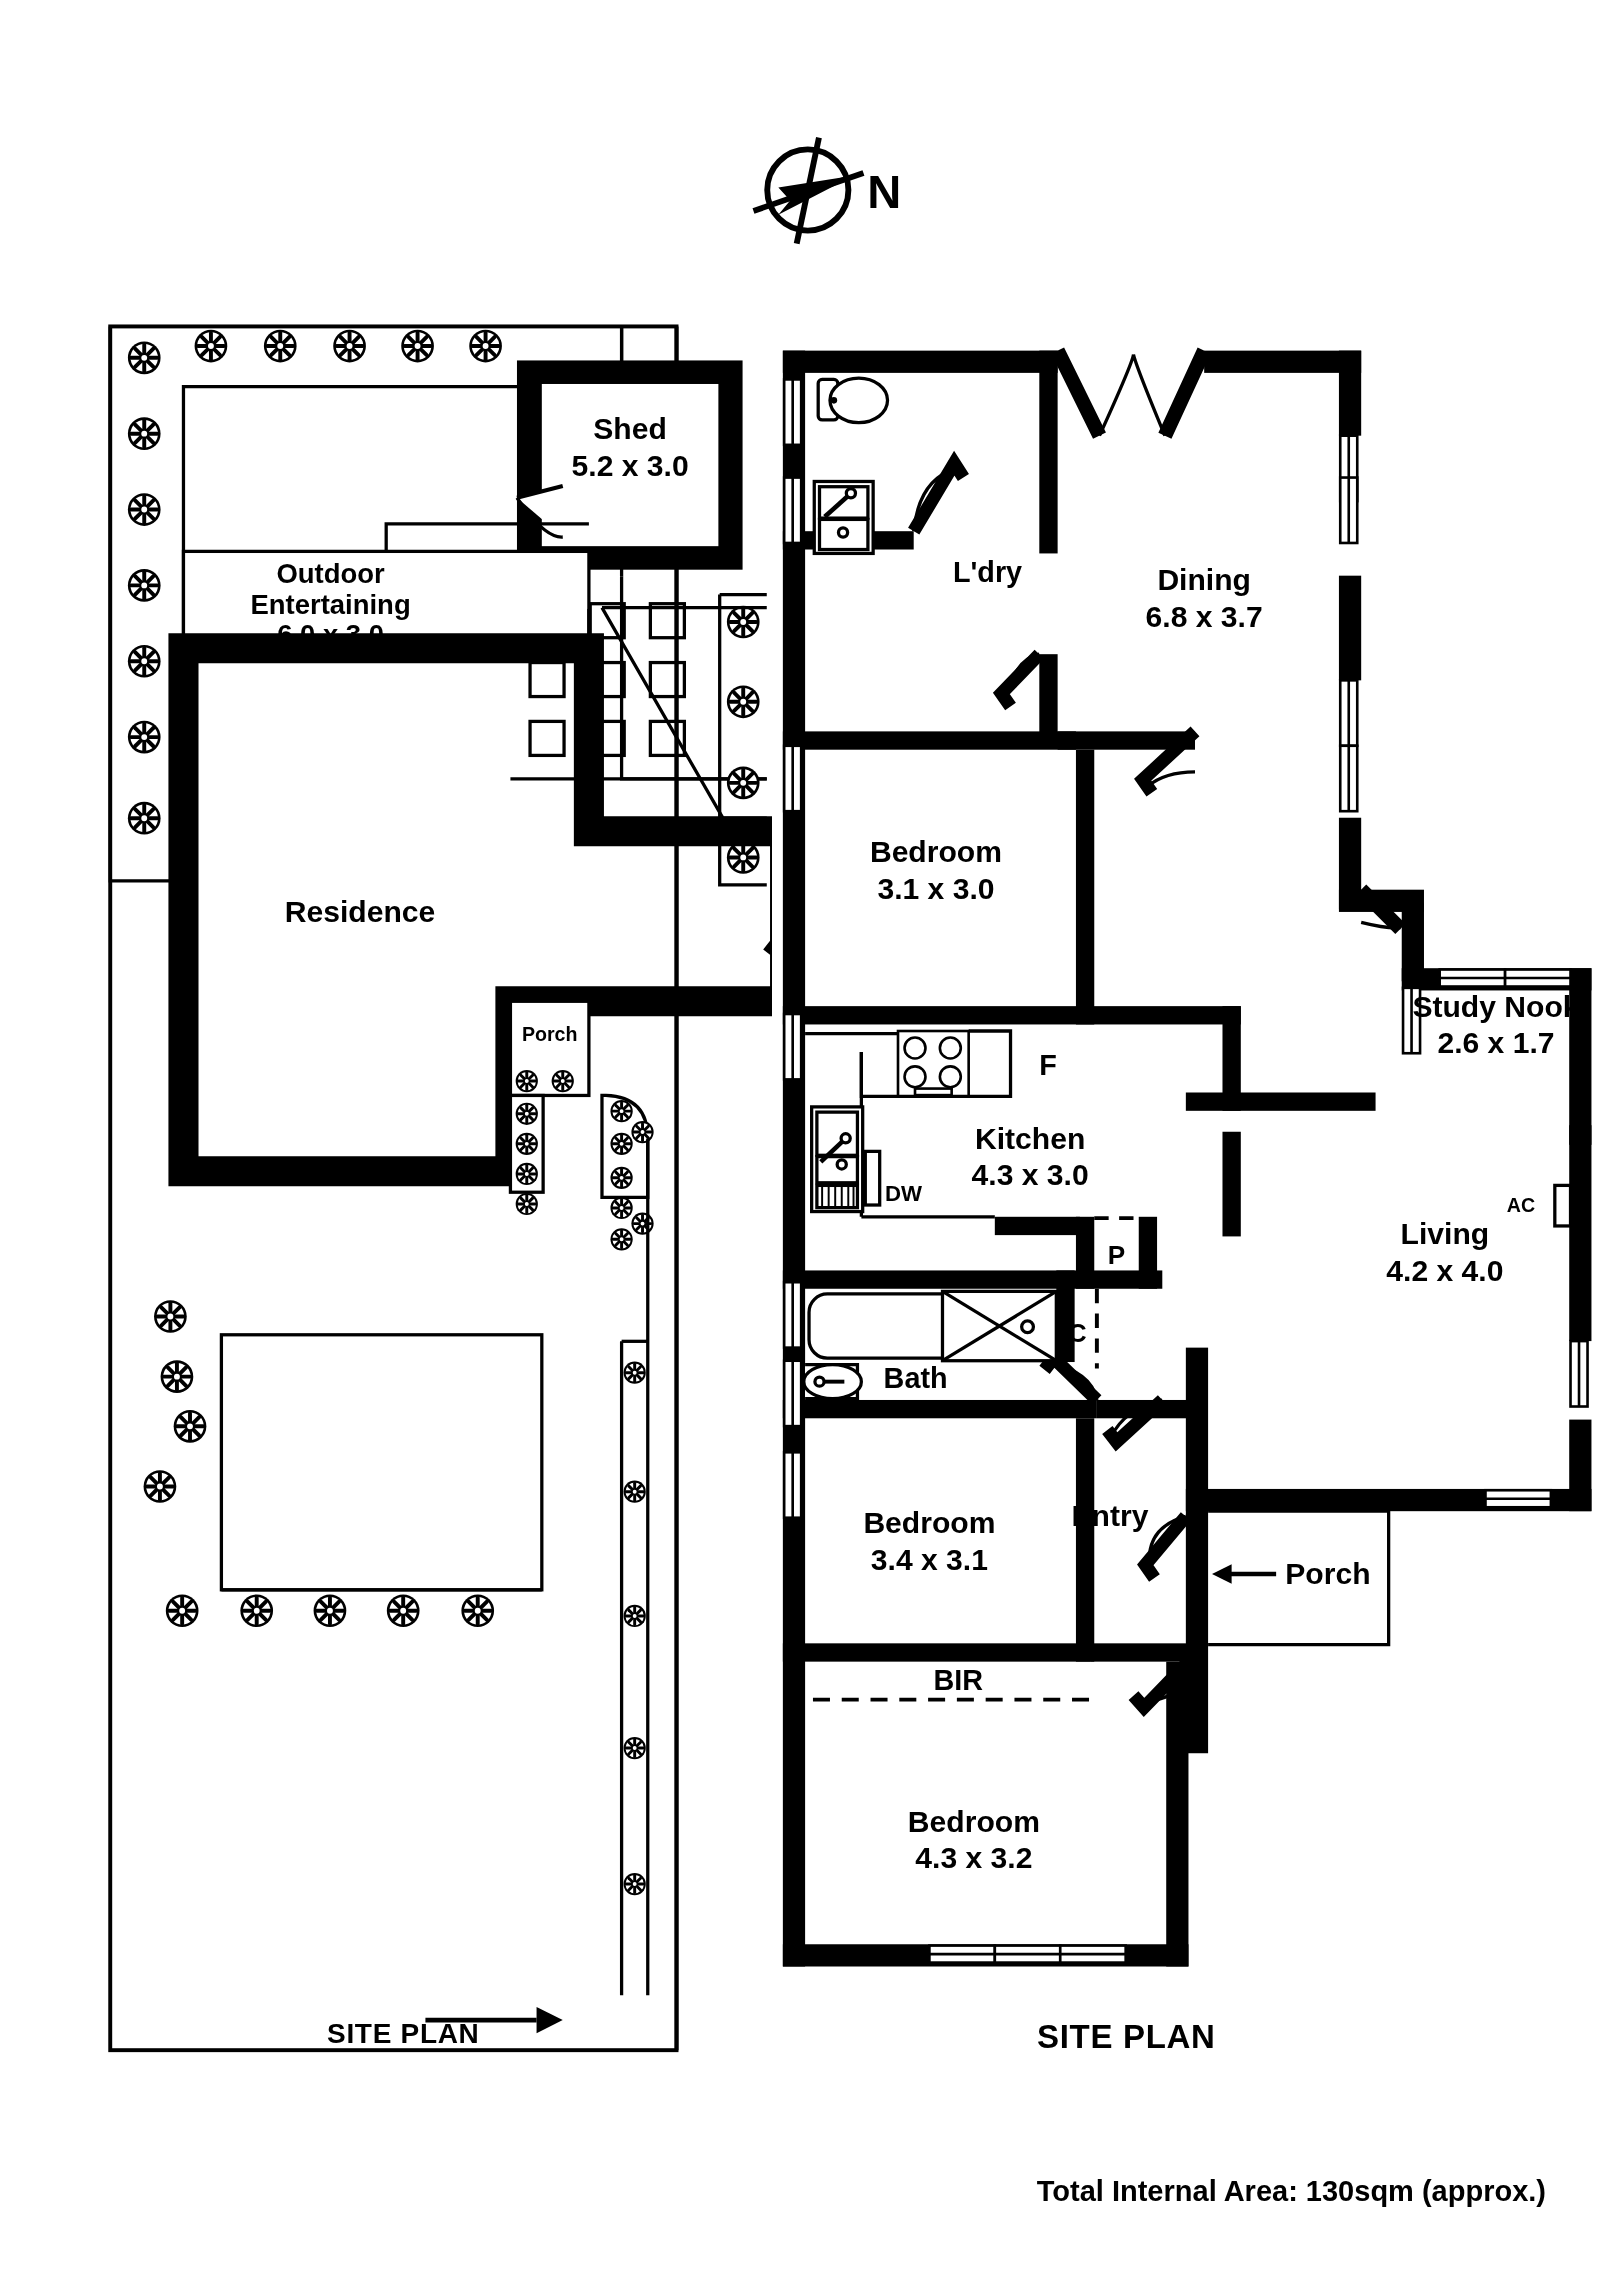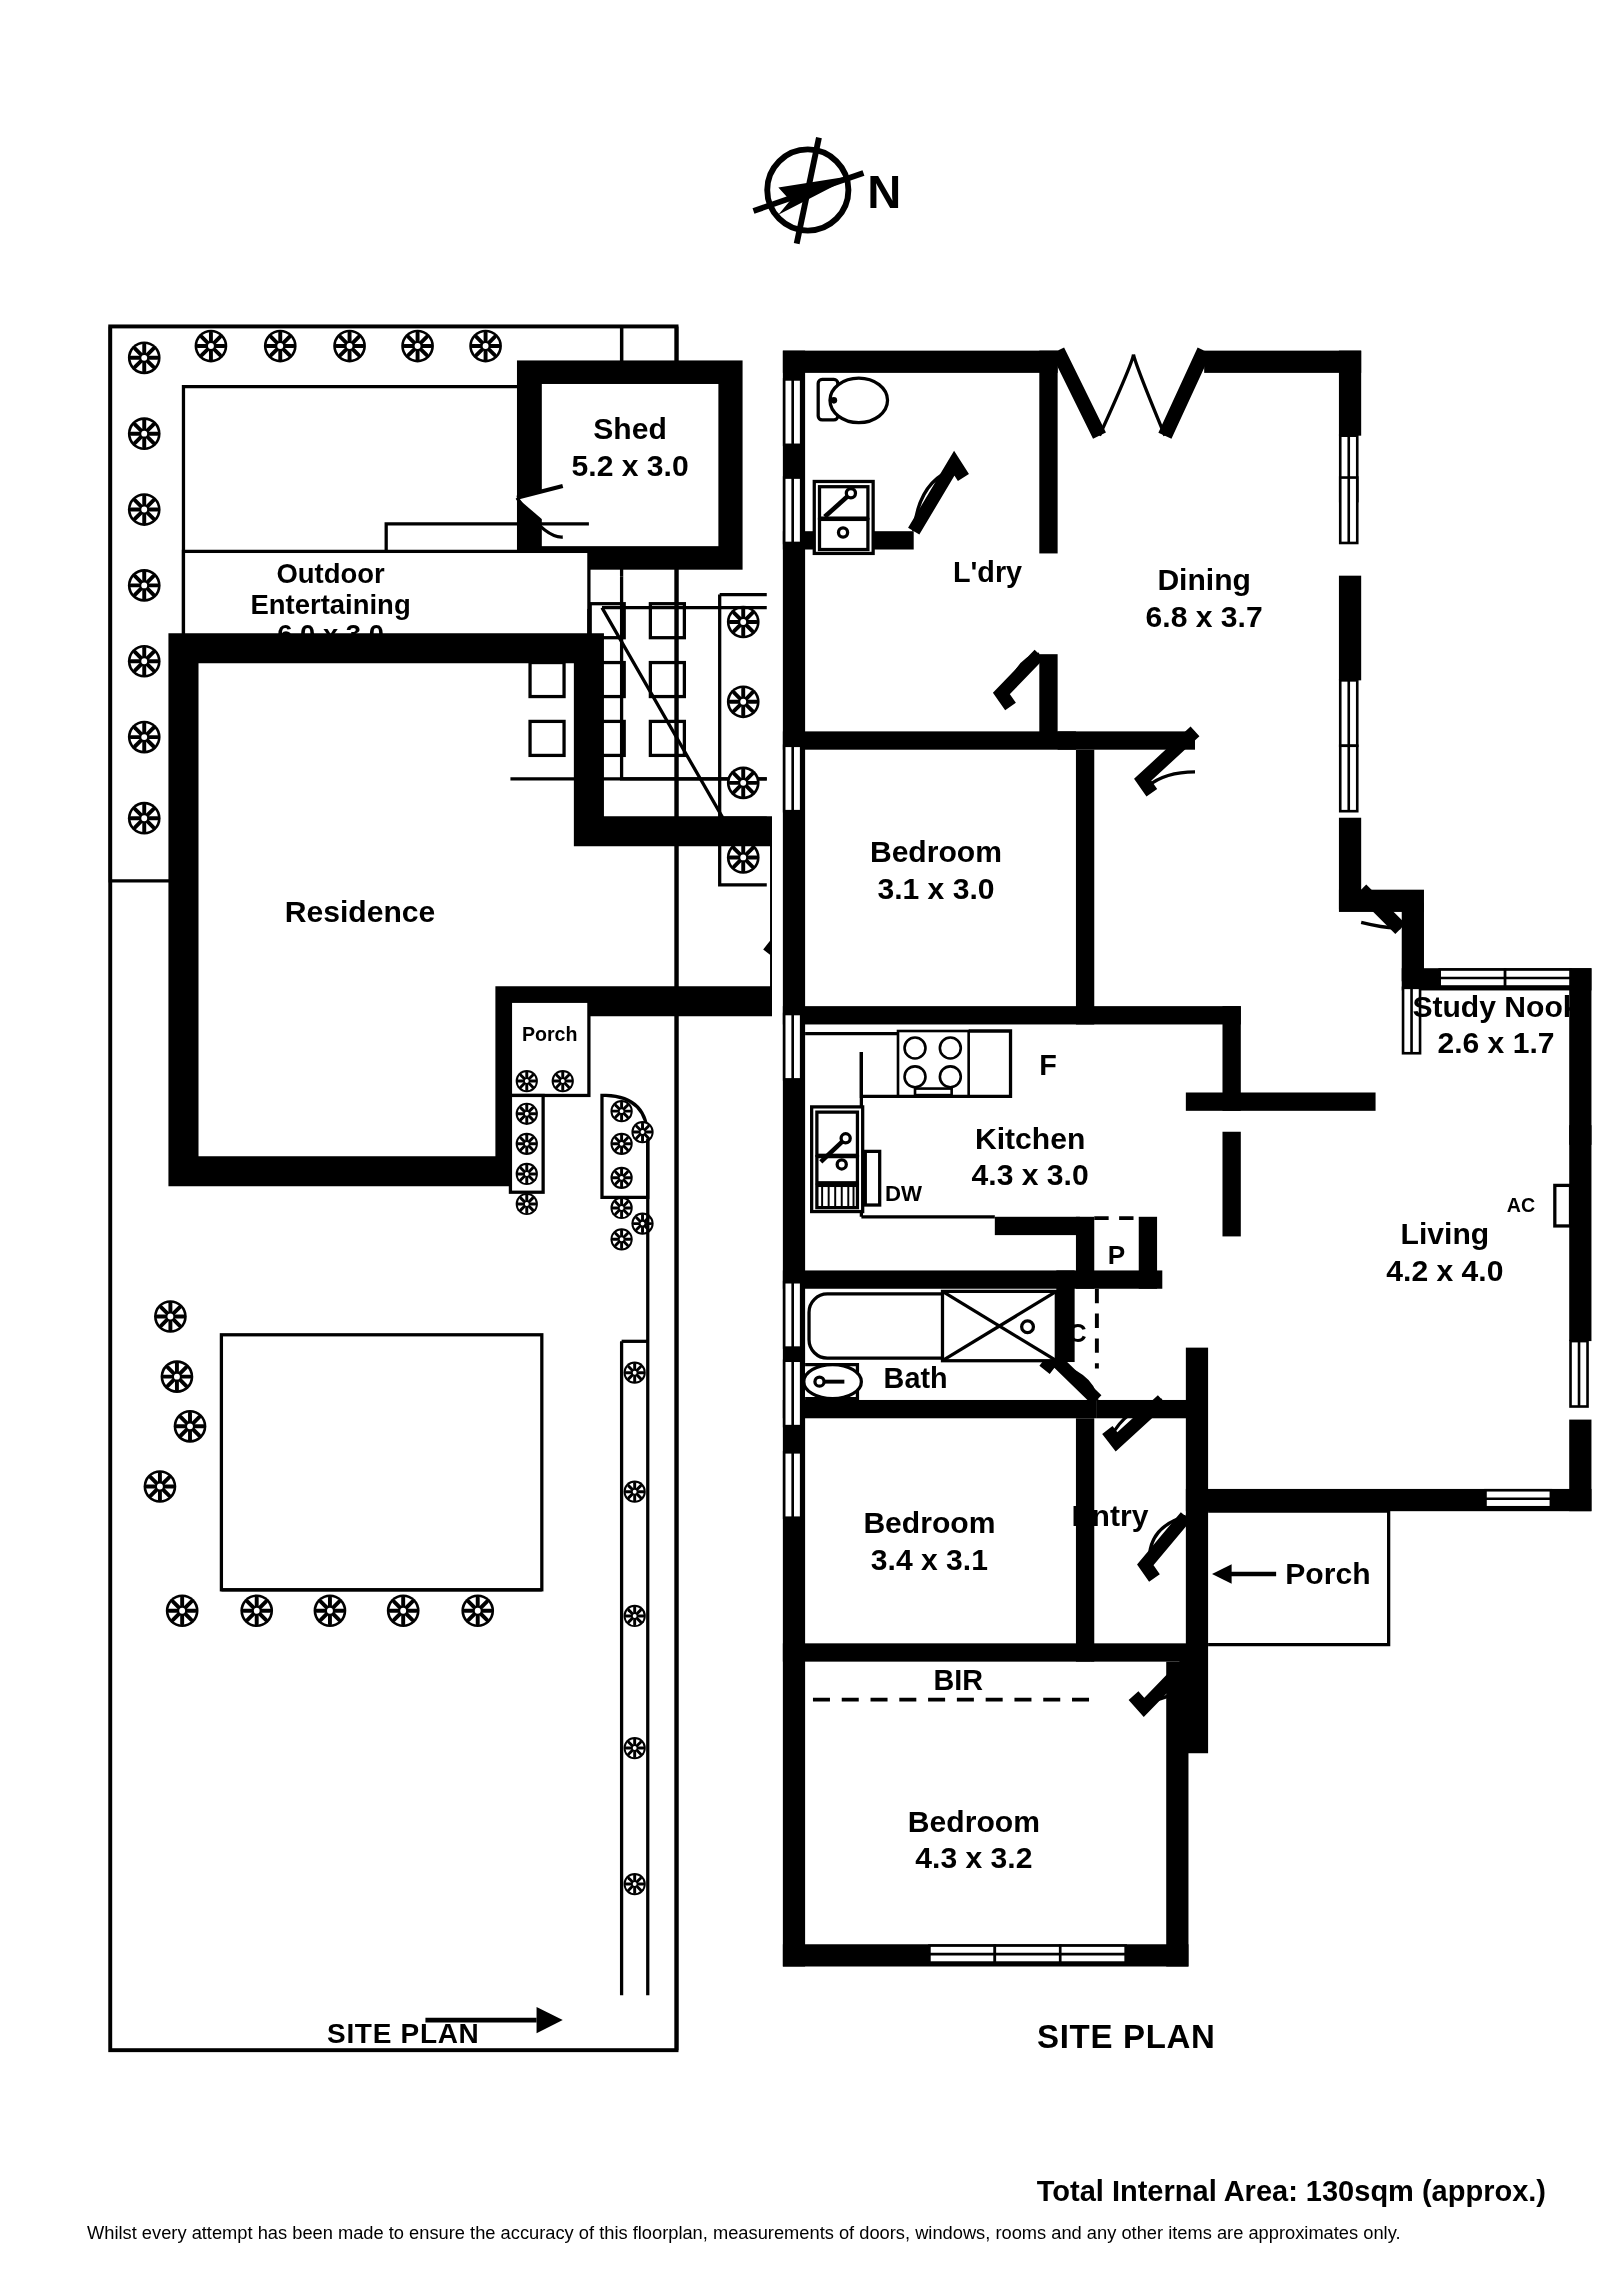--- a/index.html
+++ b/index.html
@@ -543,17 +543,16 @@
   <text class="lbl" x="824" y="1942" font-size="46">Porch</text>
   <text class="lbl" x="324" y="2104" font-size="44" text-anchor="middle">BIR</text>
   <text class="lbl" x="348" y="2320" font-size="46" text-anchor="middle">Bedroom</text>
   <text class="lbl" x="348" y="2376" font-size="46" text-anchor="middle">4.3 x 3.2</text>
 </svg>
 
 <div style="position:absolute;left:1037px;top:2018px;font-size:33px;font-weight:bold;letter-spacing:0.7px;">SITE PLAN</div>
 
 <div style="position:absolute;left:87px;top:2175px;width:1459px;">
   <div style="font-size:29px;font-weight:bold;margin-bottom:10.5px;text-align:right;">Total Internal Area: 130sqm (approx.)</div>
-  <div style="font-size:18.3px;line-height:1.5;">Whilst every attempt has been made to ensure the accuracy of this floorplan, measurements of doors, windows, rooms and any other items are approximates only.</div>
 </div>
 
 </div>
 
 
 </body></html>

